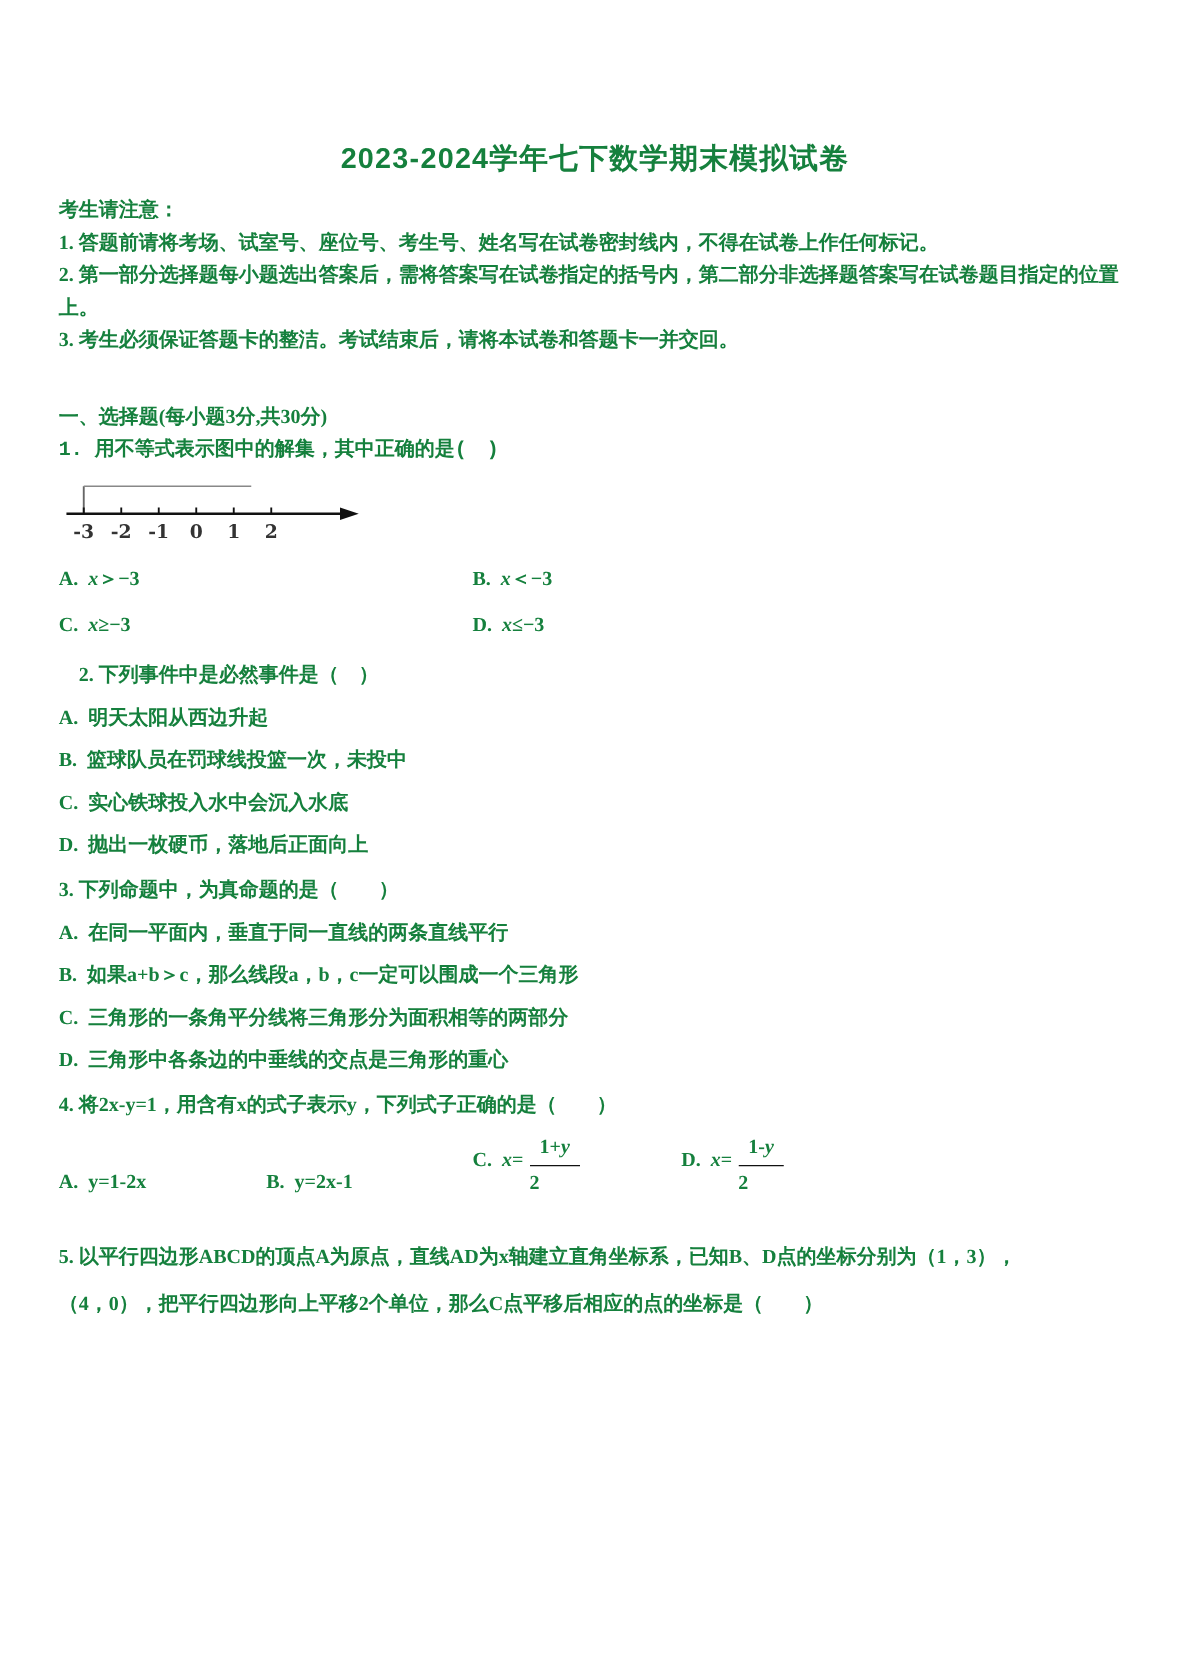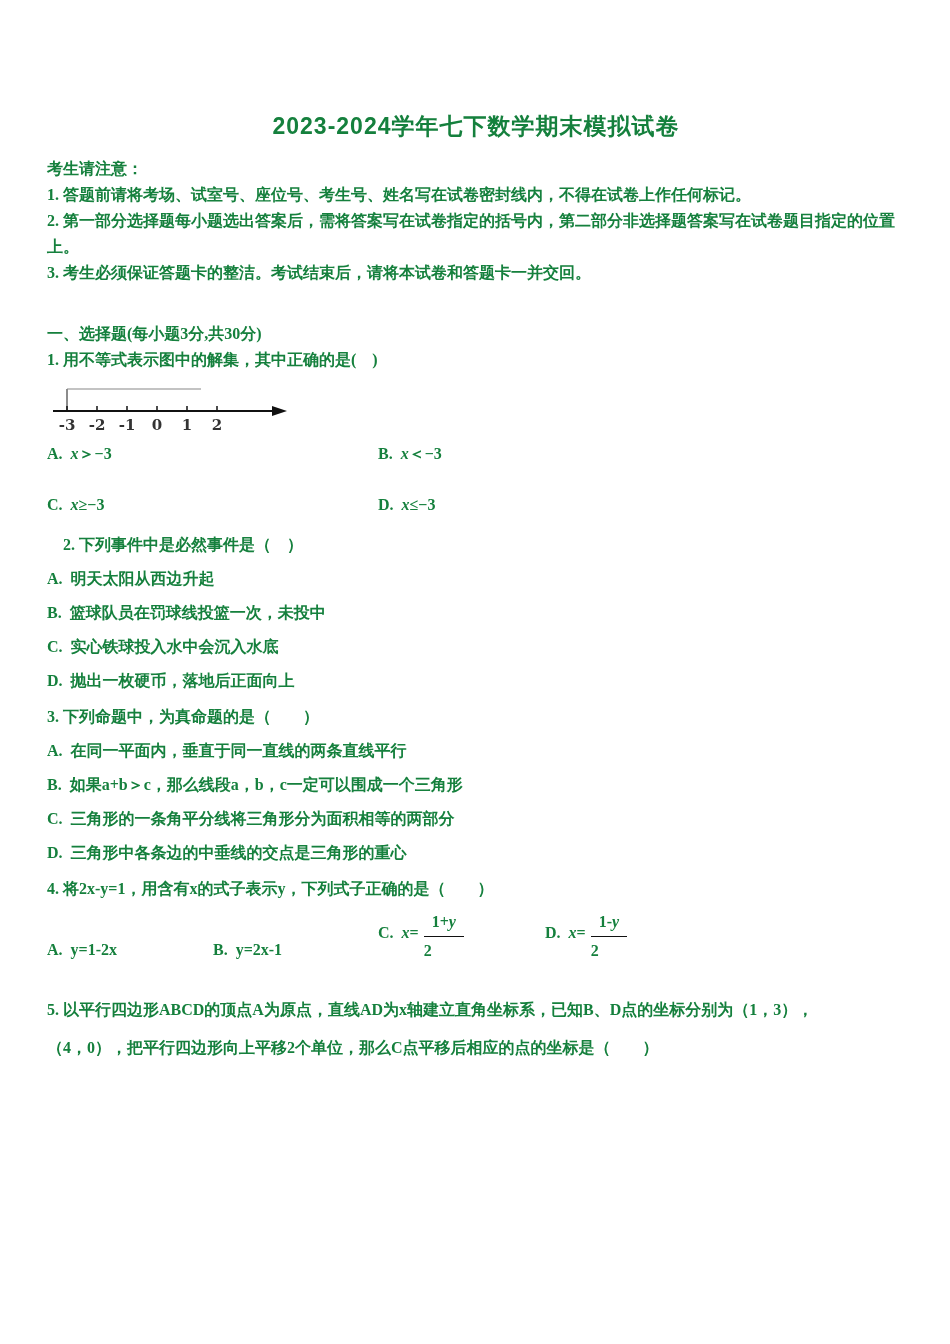--- a/index.html
+++ b/index.html
@@ -21,27 +21,27 @@
     font-family:"Liberation Sans", sans-serif;
     font-size:23px;
     line-height:28px;
     font-weight:700;
     letter-spacing:1px;
   }
   .notice-heading{margin-top:16px;line-height:26px;}
   .notice-item{line-height:26px;}
   .section-heading{margin-top:35px;line-height:26px;}
   .stem{line-height:26px;margin-top:10px;}
-  .stem-q1{margin-top:0;}
+  .stem-q1{margin-top:0;font-family:Liberation Mono, monospace;}
   .numberline{display:block;margin:12px 0 0 6px;}
   .q1-opts{
     display:grid;
     grid-template-columns:331px 1fr;
-    row-gap:25px;
-    margin-top:4px;
+    row-gap:11px;
+    margin-top:14px;
   }
   .opt{line-height:26px;}
   .opt-line{margin-top:8px;line-height:26px;}
   .opt-label{margin-right:8px;font-family:"Liberation Serif", serif;}
   .math-var{font-style:italic;font-family:"Liberation Serif", serif;}
   .q4-opts{
     display:flex;
     align-items:flex-end;
     margin-top:8px;
   }

